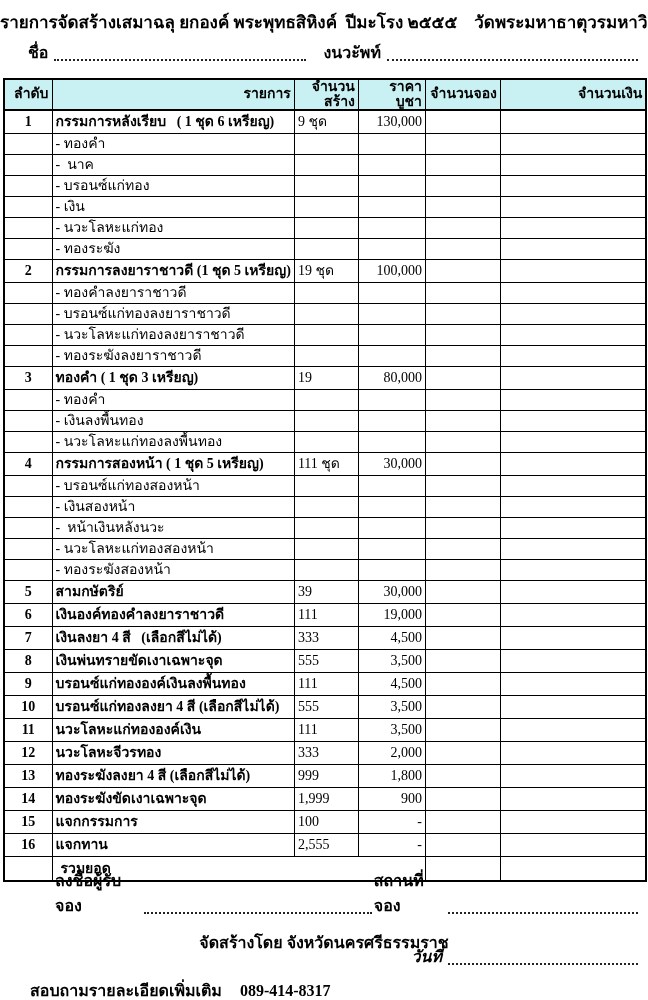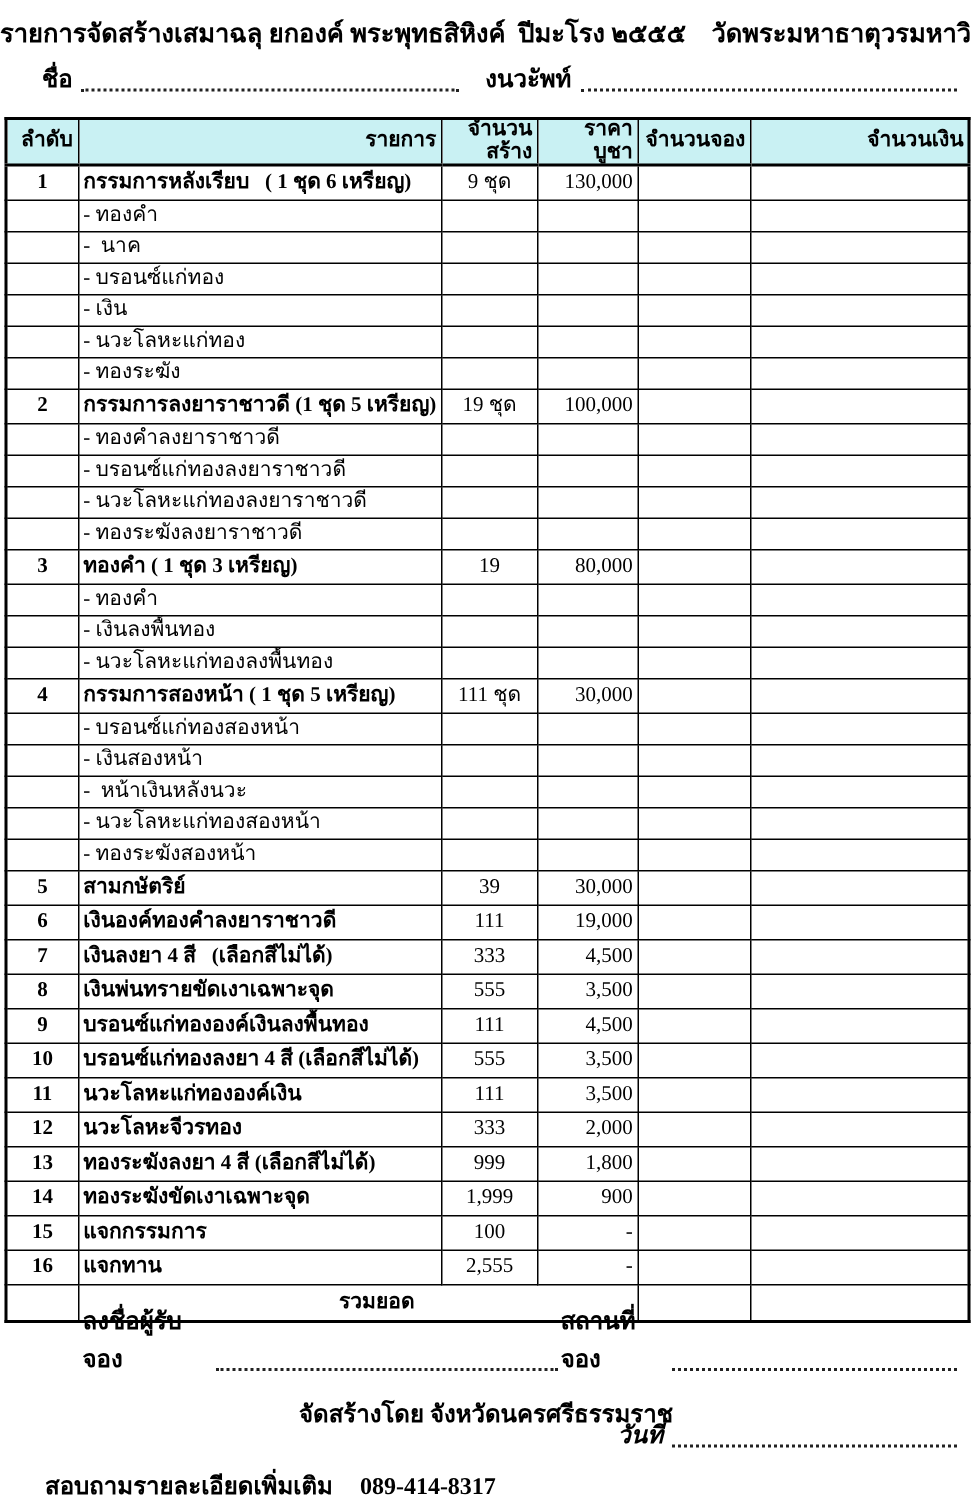--- a/index.html
+++ b/index.html
@@ -24,28 +24,28 @@
   table.order th, table.order td {
     border:1px solid #000; font-size:14px; padding:0 3px; overflow:hidden;
     vertical-align:middle; line-height:1.15;
   }
   table.order thead th {
     background:var(--header-bg,#c9f1f3); font-weight:bold; height:29px;
     white-space:pre-line; line-height:1.05; border-bottom:2px solid #000; text-align:right;
   }
   .c-no   { text-align:center; font-weight:bold; }
   .c-item { text-align:left; padding-left:5px; white-space:pre; }
-  .c-qty  { text-align:center; padding-right:3px;margin-left:12px; }
+  .c-qty  { text-align:left; padding-right:3px;margin-left:12px; }
   .c-price{ text-align:right; padding-right:14px; }
   tr.row-main td  { height:22px; }
   tr.row-sub td   { height:20px; }
   tr.row-single td{ height:22px; }
   tr.row-total td { height:23px; }
   tr.row-main .c-item, tr.row-single .c-item, tr.row-total .c-item { font-weight:bold; }
-  tr.row-total .c-item { padding-left:28px;text-align:center; }
+  tr.row-total .c-item { padding-left:8px; }
 
   .sign-line { top:868px; left:55px; width:585px; }
   .date-line { top:944px; left:55px; width:585px; justify-content:flex-end;font-style:italic; }
   .date-line .leader { flex:0 0 190px; }
   .sign-line .leader-a { flex:0 0 228px; }
   .sign-line .leader-b { flex:0 0 190px; }
   .footer-center { position:absolute; left:0; width:100%; text-align:center; font-weight:bold; font-size:16px; }
   .fc-1 { top:930px; }
   .fc-2 { top:1007px; }
   .footer-phone { position:absolute; top:978px; left:30px; font-weight:bold; font-size:16px; }

